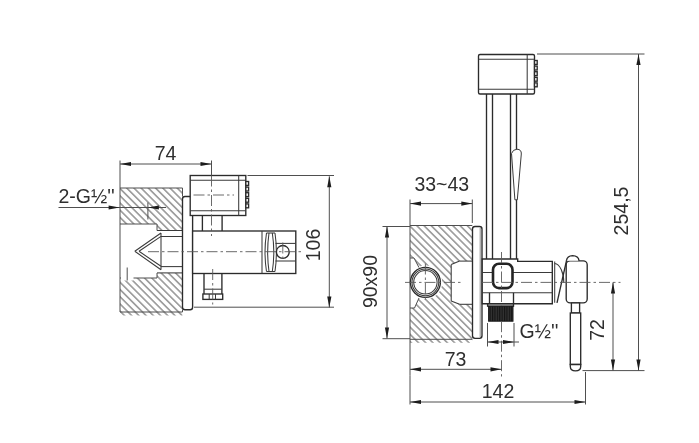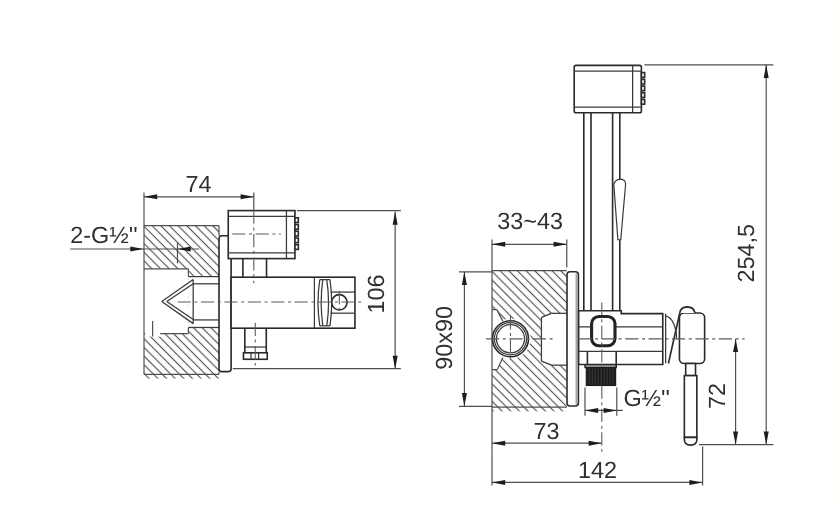--- a/index.html
+++ b/index.html
@@ -1,16 +1,16 @@
 <!DOCTYPE html>
 <html><head>
 <meta charset="utf-8">
 <style>
   html,body{margin:0;padding:0;background:#fff;}
-  .page{width:699px;height:443px;background:#fef9c3;position:relative;overflow:hidden;}
+  .page{width:699px;height:443px;background:#84cc16;position:relative;overflow:hidden;}
   svg{display:block;}
   text{font-family:"Liberation Sans","DejaVu Sans",sans-serif;font-size:19.5px;fill:#2f2f2f;}
   .obj{stroke:#2b2b2b;stroke-width:1.35;fill:none;stroke-linecap:butt;}
   .objw{stroke:#2b2b2b;stroke-width:1.35;fill:#ffffff;}
   .inner{stroke:#3a3a3a;stroke-width:1.05;fill:none;}
   .thin{stroke:#4f4f4f;stroke-width:1;fill:none;}
   .cl{stroke:#5a5a5a;stroke-width:0.9;fill:none;stroke-dasharray:11 3 2.5 3;}
   .arr{fill:#1d1d1d;stroke:none;}
   .white{fill:#ffffff;stroke:none;}
 </style>

